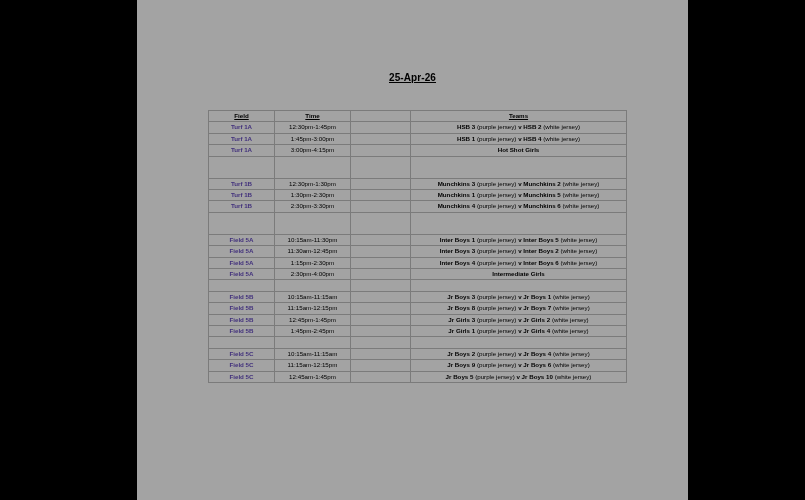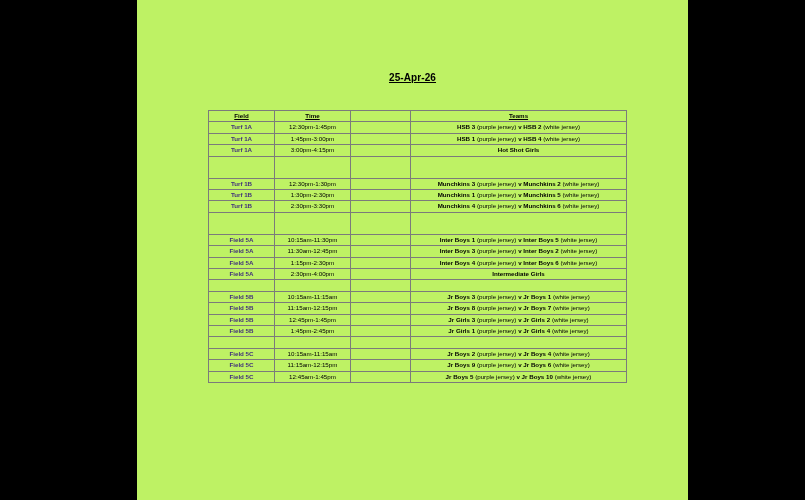--- a/index.html
+++ b/index.html
@@ -27,21 +27,21 @@
   }
   .letterbox.left  { left: 0;   width: 137px; }
   .letterbox.right { left: 688px; width: 117px; }
 
   #page {
     position: absolute;
     left: 137px;
     top: 0;
     width: 551px;
     height: 500px;
-    background: #bef264;
+    background: #a3a3a3;
   }
 
   .doc-title {
     position: absolute;
     left: 0;
     top: 72px;
     width: 551px;
     text-align: center;
     font-size: 10px;
     font-weight: bold;

